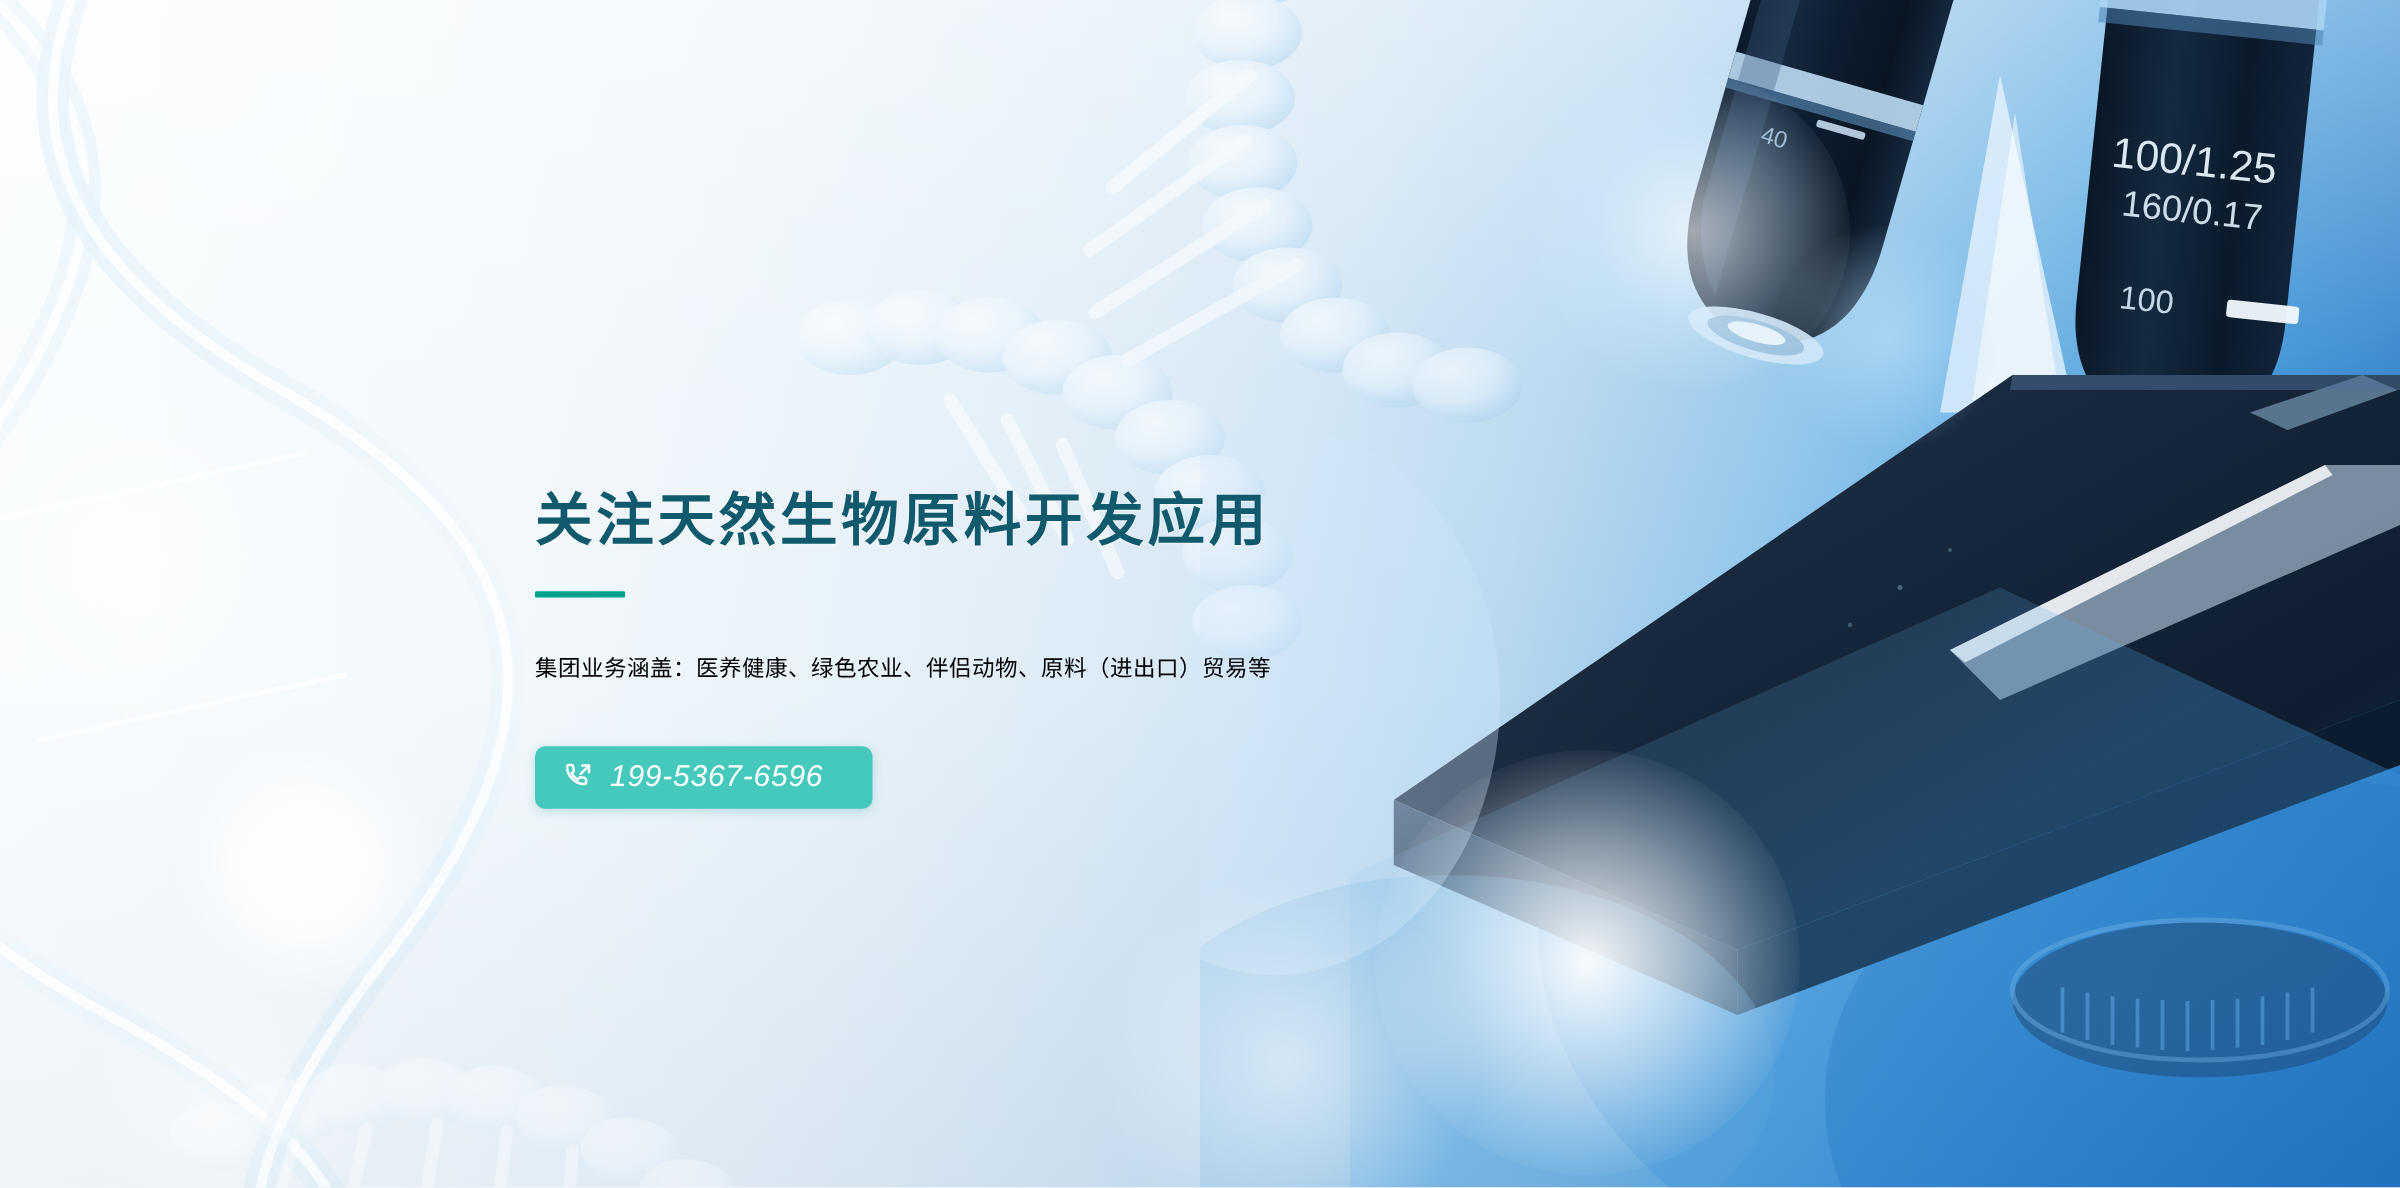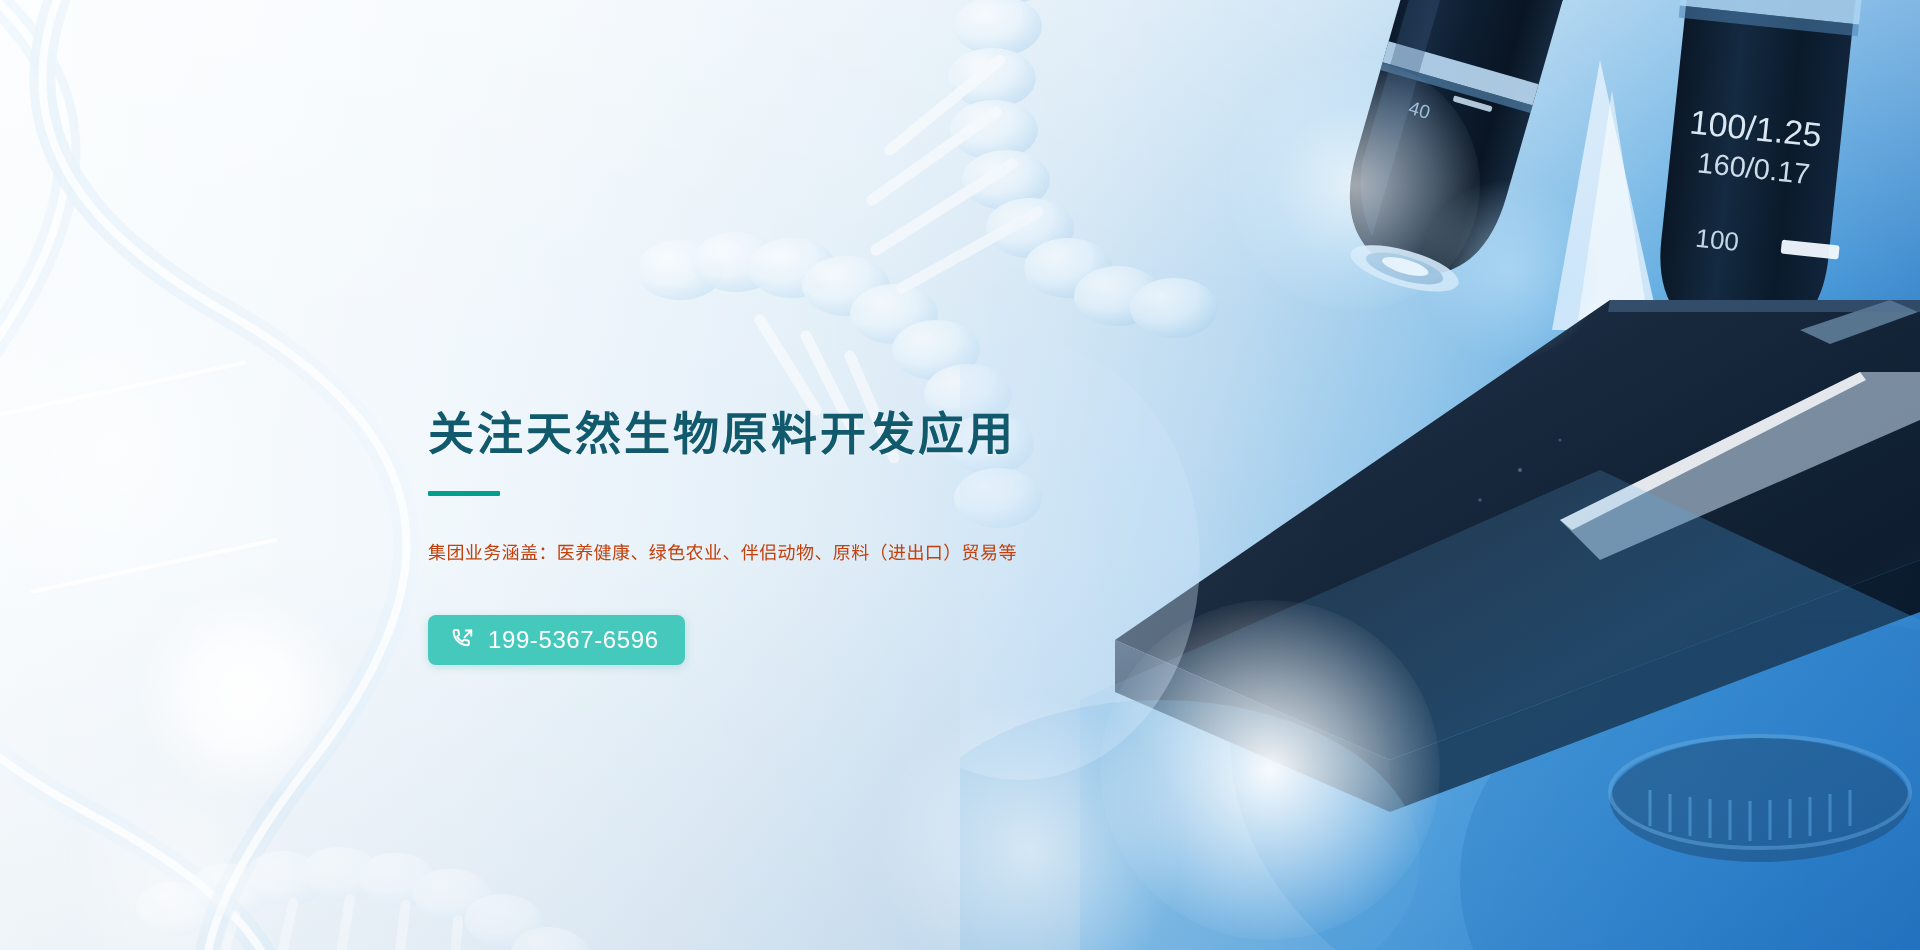--- a/index.html
+++ b/index.html
@@ -105,21 +105,21 @@
       rgba(255,255,255,.38) 24%,
       rgba(255,255,255,.18) 44%,
       rgba(255,255,255,.02) 60%,
       rgba(255,255,255,0) 70%);
     pointer-events:none;
   }
 
   
   .content {
     position:absolute;
-    left:428px; top:408px;
+    left:428px; top:390px;
     width:760px;
     z-index:20;
   }
   .hero-title {
     font-size:46px;
     font-weight:700;
     letter-spacing:3px;
     color:#11596c;
     line-height:1.15;
     text-shadow:0 1px 2px rgba(255,255,255,.65);
@@ -128,37 +128,38 @@
   .divider {
     margin-top:30px;
     width:72px; height:5px;
     background:#00a08c;
     border-radius:1px;
   }
   .hero-desc {
     margin-top:38px;
     font-size:18px;
     line-height:2.15;
-    color:#c2410c;
+    color:#000000;
     letter-spacing:.4px;
   }
   .hero-desc p { white-space:nowrap; }
 
   .phone-btn {
     margin-top:42px;
     display:inline-flex;
     align-items:center;
     gap:13px;
     height:50px;
-    padding:0 26px 0 22px;
+    padding:0 39px 0 22px;
     background:#45c9bd;
     border-radius:8px;
     border:none;
     cursor:pointer;
     box-shadow:0 2px 8px rgba(52,170,160,.25);
+    font-style:italic;
   }
   .phone-btn .pico { width:25px; height:25px; display:block; flex:0 0 auto; }
   .phone-number {
     font-size:24px;
     color:#ffffff;
     letter-spacing:.6px;
     line-height:1;
     font-weight:400;
   }
 </style>

